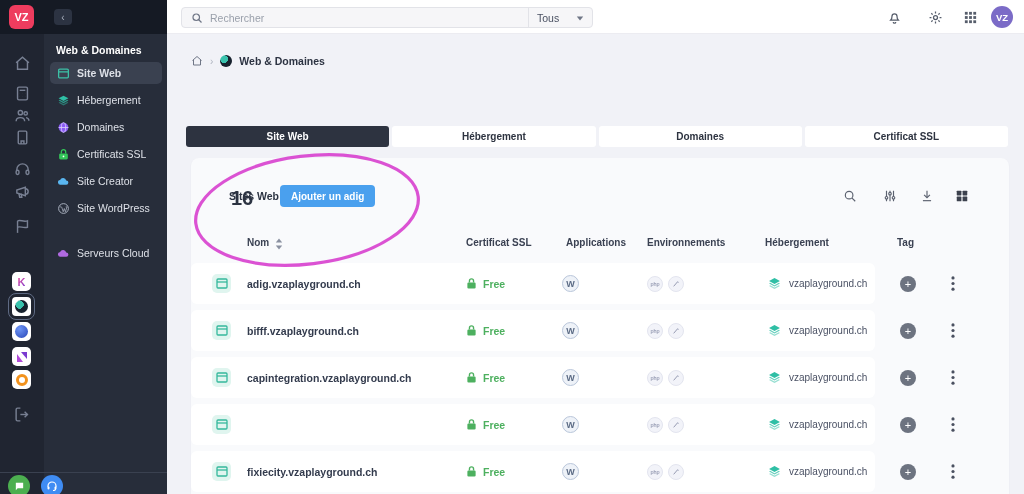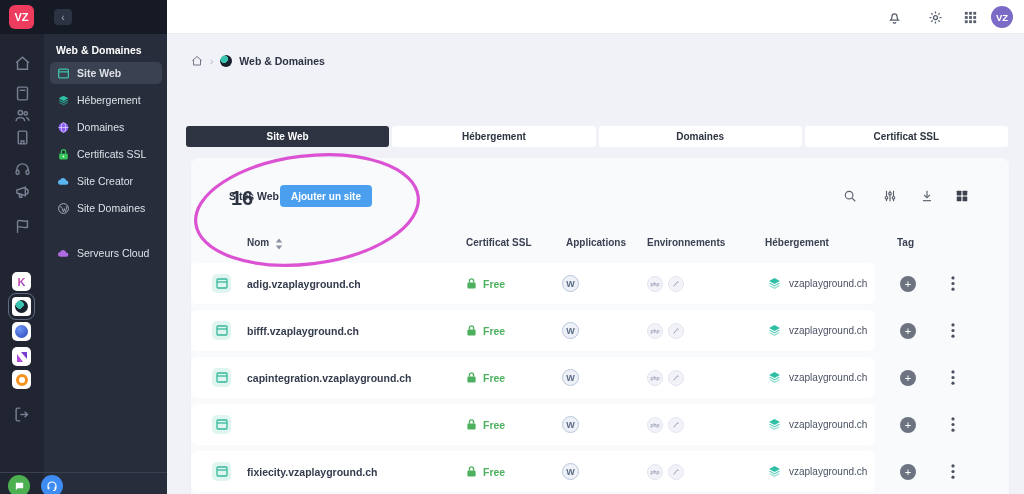--- a/index.html
+++ b/index.html
@@ -239,21 +239,21 @@
       <span>Site Creator</span>
     </div>
 
     <div class="menu-item" style="top:197px">
       <span class="mi-icon">
         <svg viewBox="0 0 24 24" fill="none" stroke="#aab1bf" stroke-width="1.8">
             <circle cx="12" cy="12" r="9"></circle>
             <path d="M5 9h3m8 0h3M8.5 9l3 9 2-6 2 6 3-9" stroke-width="1.4"></path>
           </svg>
       </span>
-      <span>Site Domaines</span>
+      <span>Site WordPress</span>
     </div>
 
     <div class="menu-item" style="top:242px">
       <span class="mi-icon">
         <svg viewBox="0 0 24 24" fill="#b06ae0">
             <path d="M7 18h10a4 4 0 000-8 6 6 0 00-11.3-1A4 4 0 007 18z"></path>
           </svg>
       </span>
       <span>Serveurs Cloud</span>
     </div>
@@ -272,20 +272,33 @@
   <div class="float-btn" style="left:41px;top:475px;width:22px;height:22px;background:#3f8cf3;">
     <svg width="12" height="12" viewBox="0 0 24 24" fill="none" stroke="#fff" stroke-width="2.4">
         <path d="M4 14v-2a8 8 0 0116 0v2"></path>
         <rect x="3" y="13" width="4" height="6" rx="2" fill="#fff" stroke="none"></rect>
         <rect x="17" y="13" width="4" height="6" rx="2" fill="#fff" stroke="none"></rect>
         <path d="M19 18c0 2-2 3-5 3"></path>
       </svg>
   </div>
 
   <header class="topbar">
+    <div class="searchbox">
+      <svg style="margin:0 7px 0 9px" width="12" height="12" viewBox="0 0 24 24" fill="none" stroke="#6f7686" stroke-width="2.4">
+          <circle cx="10.5" cy="10.5" r="6.5"></circle>
+          <line x1="15.5" y1="15.5" x2="21" y2="21"></line>
+        </svg>
+      <input type="text" placeholder="Rechercher" style="">
+      <div class="scope">
+        <span>Tous</span>
+        <svg width="8" height="8" viewBox="0 0 10 10">
+            <polygon points="1,3 9,3 5,8" fill="#6f7686"></polygon>
+          </svg>
+      </div>
+    </div>
     <div class="tb-ic" style="left:715px">
       <svg viewBox="0 0 24 24" fill="none" stroke="currentColor" stroke-width="2">
           <path d="M18 16H6c1.5-1.5 2-3 2-6a4 4 0 018 0c0 3 .5 4.5 2 6z"></path>
           <path d="M10 19a2 2 0 004 0"></path>
         </svg>
     </div>
     <div class="tb-ic" style="left:756px">
       <svg viewBox="0 0 24 24" fill="none" stroke="currentColor" stroke-width="2">
           <circle cx="12" cy="12" r="3.2"></circle>
           <path d="M12 2.5v3M12 18.5v3M2.5 12h3M18.5 12h3M5.3 5.3l2.1 2.1M16.6 16.6l2.1 2.1M18.7 5.3l-2.1 2.1M7.4 16.6l-2.1 2.1"></path>
@@ -323,21 +336,21 @@
     <div class="tabs">
       <div class="tab active">Site Web</div>
       <div class="tab">Hébergement</div>
       <div class="tab">Domaines</div>
       <div class="tab">Certificat SSL</div>
     </div>
 
     <section class="card">
       <span class="count-num">16</span>
       <span class="count-label">Sites Web</span>
-      <button class="add-btn">Ajouter un site</button>
+      <button class="add-btn">Ajouter un adig</button>
 
       <div class="card-ic" style="left:647px">
         <svg viewBox="0 0 24 24" fill="none" stroke="currentColor" stroke-width="2">
             <circle cx="10.5" cy="10.5" r="6.5"></circle>
             <line x1="15.5" y1="15.5" x2="21" y2="21"></line>
           </svg>
       </div>
       <div class="card-ic" style="left:687px">
         <svg viewBox="0 0 24 24" fill="none" stroke="currentColor" stroke-width="2">
             <line x1="6" y1="3" x2="6" y2="21"></line>

